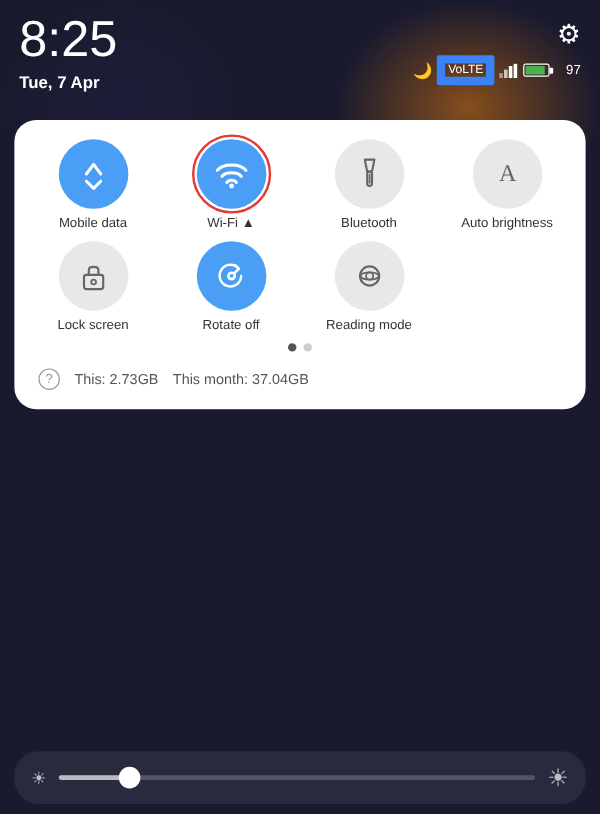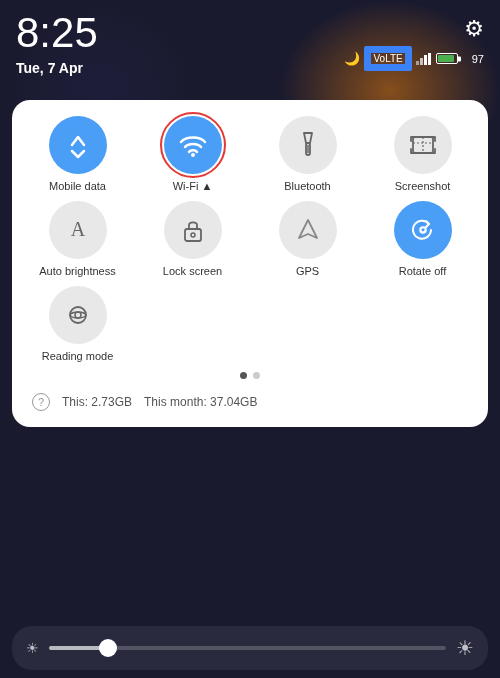--- a/index.html
+++ b/index.html
@@ -371,34 +371,20 @@
         <svg width="24" height="28" viewBox="0 0 24 28" fill="none">
           <path d="M8 2h8l-2 10h-4L8 2z" stroke="#666" stroke-width="1.8" fill="none" stroke-linejoin="round"></path>
           <rect x="10" y="12" width="4" height="12" rx="2" stroke="#666" stroke-width="1.8" fill="none"></rect>
           <path d="M12 14v8" stroke="#666" stroke-width="1.5"></path>
         </svg>
       </div>
       <span class="tile-label">Bluetooth</span>
     </div>
 
 
-    <div class="tile">
-      <div class="tile-icon inactive">
-        <svg width="28" height="28" viewBox="0 0 28 28" fill="none">
-          <rect x="4" y="6" width="20" height="16" rx="2" stroke="#666" stroke-width="1.8" fill="none"></rect>
-          <path d="M4 12h20" stroke="#666" stroke-width="1.2" stroke-dasharray="2 2"></path>
-          <path d="M14 6v16" stroke="#666" stroke-width="1.2" stroke-dasharray="2 2"></path>
-          <path d="M2 10V6 L6 6" stroke="#666" stroke-width="1.8" stroke-linecap="round" stroke-linejoin="round" fill="none"></path>
-          <path d="M26 10V6 L22 6" stroke="#666" stroke-width="1.8" stroke-linecap="round" stroke-linejoin="round" fill="none"></path>
-          <path d="M2 18v4 L6 22" stroke="#666" stroke-width="1.8" stroke-linecap="round" stroke-linejoin="round" fill="none"></path>
-          <path d="M26 18v4 L22 22" stroke="#666" stroke-width="1.8" stroke-linecap="round" stroke-linejoin="round" fill="none"></path>
-        </svg>
-      </div>
-      <span class="tile-label">Screenshot</span>
-    </div>
 
 
     <div class="tile">
       <div class="tile-icon inactive">
         <svg width="28" height="28" viewBox="0 0 28 28" fill="none">
           <text x="14" y="20" text-anchor="middle" font-size="20" fill="#666" font-family="serif">A</text>
         </svg>
       </div>
       <span class="tile-label">Auto brightness</span>
     </div>
@@ -408,28 +394,20 @@
       <div class="tile-icon inactive">
         <svg width="24" height="28" viewBox="0 0 24 28" fill="none">
           <rect x="4" y="13" width="16" height="12" rx="2" stroke="#666" stroke-width="1.8" fill="none"></rect>
           <path d="M8 13 V9 C8 5.5, 16 5.5, 16 9 V13" stroke="#666" stroke-width="1.8" fill="none" stroke-linecap="round"></path>
           <circle cx="12" cy="19" r="2" stroke="#666" stroke-width="1.5" fill="none"></circle>
         </svg>
       </div>
       <span class="tile-label">Lock screen</span>
     </div>
 
-    <div class="tile">
-      <div class="tile-icon inactive">
-        <svg width="26" height="28" viewBox="0 0 26 28" fill="none">
-          <path d="M13 4 L22 22 L13 18 L4 22 Z" stroke="#888" stroke-width="1.8" fill="none" stroke-linejoin="round"></path>
-        </svg>
-      </div>
-      <span class="tile-label">GPS</span>
-    </div>
 
     <div class="tile">
       <div class="tile-icon active-blue">
         <svg width="28" height="28" viewBox="0 0 28 28" fill="none">
           <path d="M20 8 A9 9 0 1 0 22 14" stroke="white" stroke-width="2" fill="none" stroke-linecap="round"></path>
           <path d="M17 5 L20 8 L17 11" stroke="white" stroke-width="2" fill="none" stroke-linecap="round" stroke-linejoin="round"></path>
           <circle cx="14" cy="14" r="3" stroke="white" stroke-width="1.5" fill="none"></circle>
           <rect x="12" y="12" width="4" height="4" rx="1" stroke="white" stroke-width="1" fill="none"></rect>
           <path d="M12 14 C12 14, 12 16, 14 16 C16 16, 16 14, 16 14" stroke="white" stroke-width="1" fill="none"></path>
         </svg>

